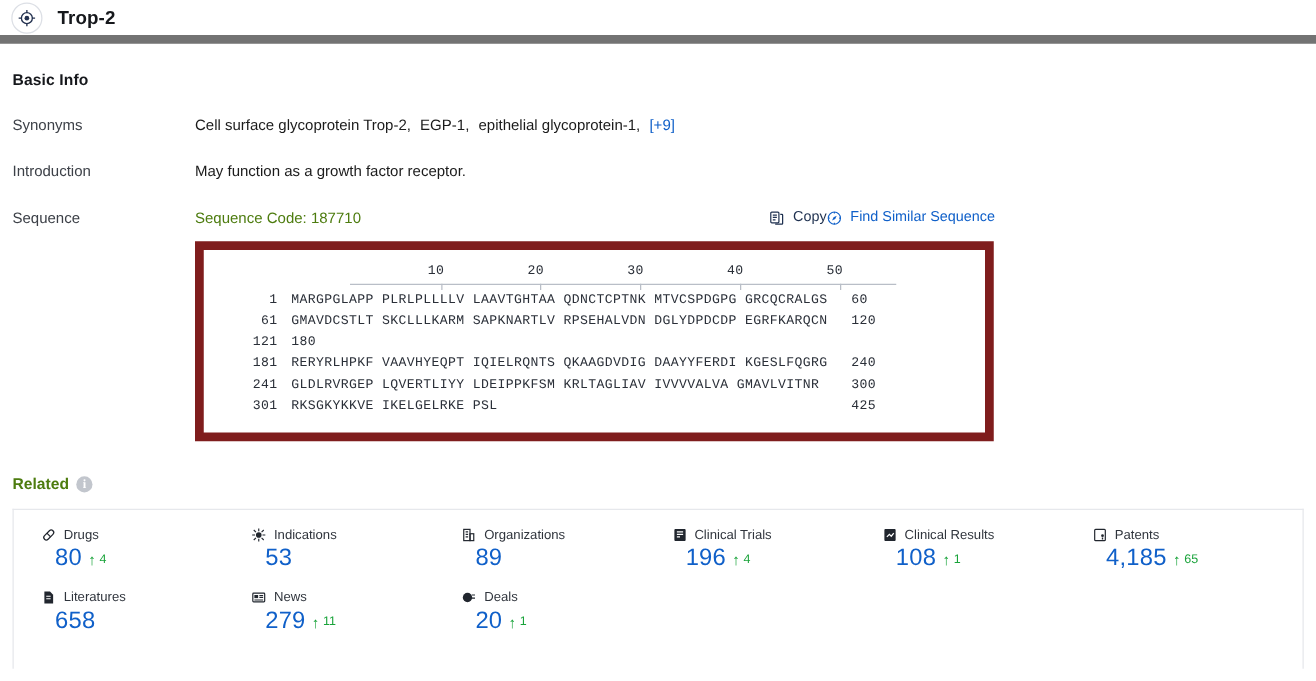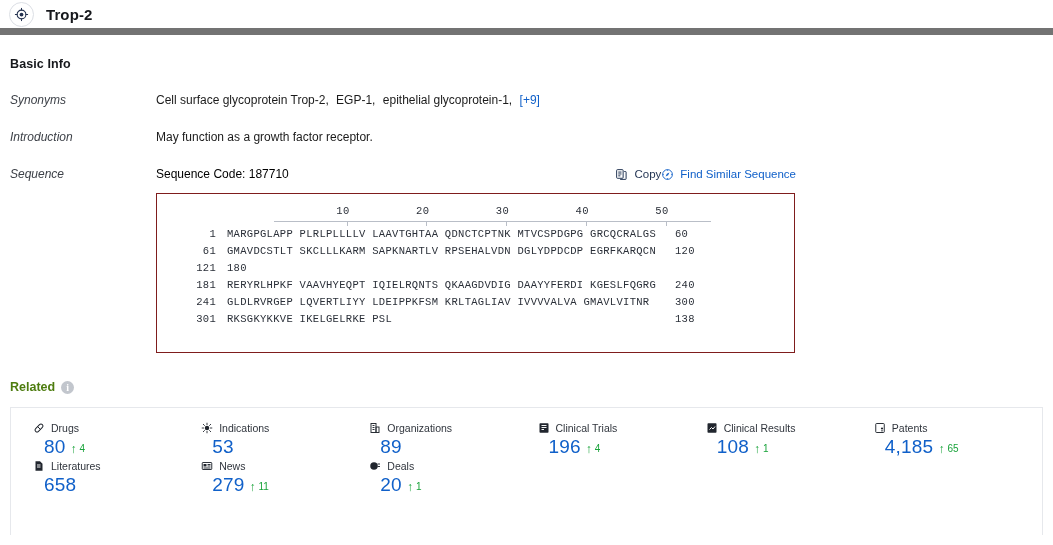--- a/index.html
+++ b/index.html
@@ -60,21 +60,20 @@
     align-items: flex-start;
     padding-top: 21px;
   }
   .info-label {
     width: 146px;
     flex: none;
     font-size: 12px;
     color: #3d4category;
     color: #3d4148;
     line-height: 16px;
-    font-style: italic;
   }
   .info-value {
     font-size: 12px;
     color: #1b1b1b;
     line-height: 16px;
     flex: 1;
   }
   .syn-item { margin-right: 4px; }
   .link-blue {
     color: #1060c9;
@@ -83,42 +82,42 @@
 
   
   .seq-head {
     display: flex;
     align-items: center;
     justify-content: space-between;
     width: 640px;
   }
   .seq-code {
     font-size: 12px;
-    color: #000000;
+    color: #4d7c0f;
     cursor: pointer;
   }
   .seq-actions {
     display: flex;
     align-items: center;
   }
   .seq-action {
     display: flex;
     align-items: center;
     gap: 6px;
     font-size: 11.5px;
     color: #1f3150;
     cursor: pointer;
   }
   .seq-action.blue { color: #1060c9; justify-content: center; }
 
   .seq-box {
     margin-top: 11px;
     width: 639px;
     height: 160px;
-    border: 1px solid #7f1d1d;
+    border: 7px solid #7f1d1d;
     box-sizing: border-box;
     background: #fff;
     padding: 10px 0 0 0;
     position: relative;
   }
   .seq-inner {
     font-family: "Liberation Mono", monospace;
     font-size: 10.5px;
     color: #2a2f38;
     letter-spacing: .3px;
@@ -204,20 +203,21 @@
     border: 1px solid #e6e8ec;
     border-bottom: none;
     box-sizing: border-box;
     padding: 14px 0 0 0;
     height: 128px;
     overflow: hidden;
   }
   .stats-grid {
     display: grid;
     grid-template-columns: repeat(6, 1fr);
+    row-gap: 12px;
     padding-left: 22px;
   }
   .stat-label-row {
     display: flex;
     align-items: center;
     gap: 6px;
   }
   .stat-label {
     font-size: 10.5px;
     color: #30353d;
@@ -355,21 +355,21 @@
               <div class="seq-end">240</div>
             </div>
             <div class="seq-line">
               <div class="seq-start">241</div>
               <div class="seq-chunks">GLDLRVRGEP LQVERTLIYY LDEIPPKFSM KRLTAGLIAV IVVVVALVA GMAVLVITNR</div>
               <div class="seq-end">300</div>
             </div>
             <div class="seq-line">
               <div class="seq-start">301</div>
               <div class="seq-chunks">RKSGKYKKVE IKELGELRKE PSL</div>
-              <div class="seq-end">138</div>
+              <div class="seq-end">425</div>
             </div>
           </div>
       </div>
 
     </div>
   </div>
 </div>
 
 <div class="section">
   <div class="related-head">

